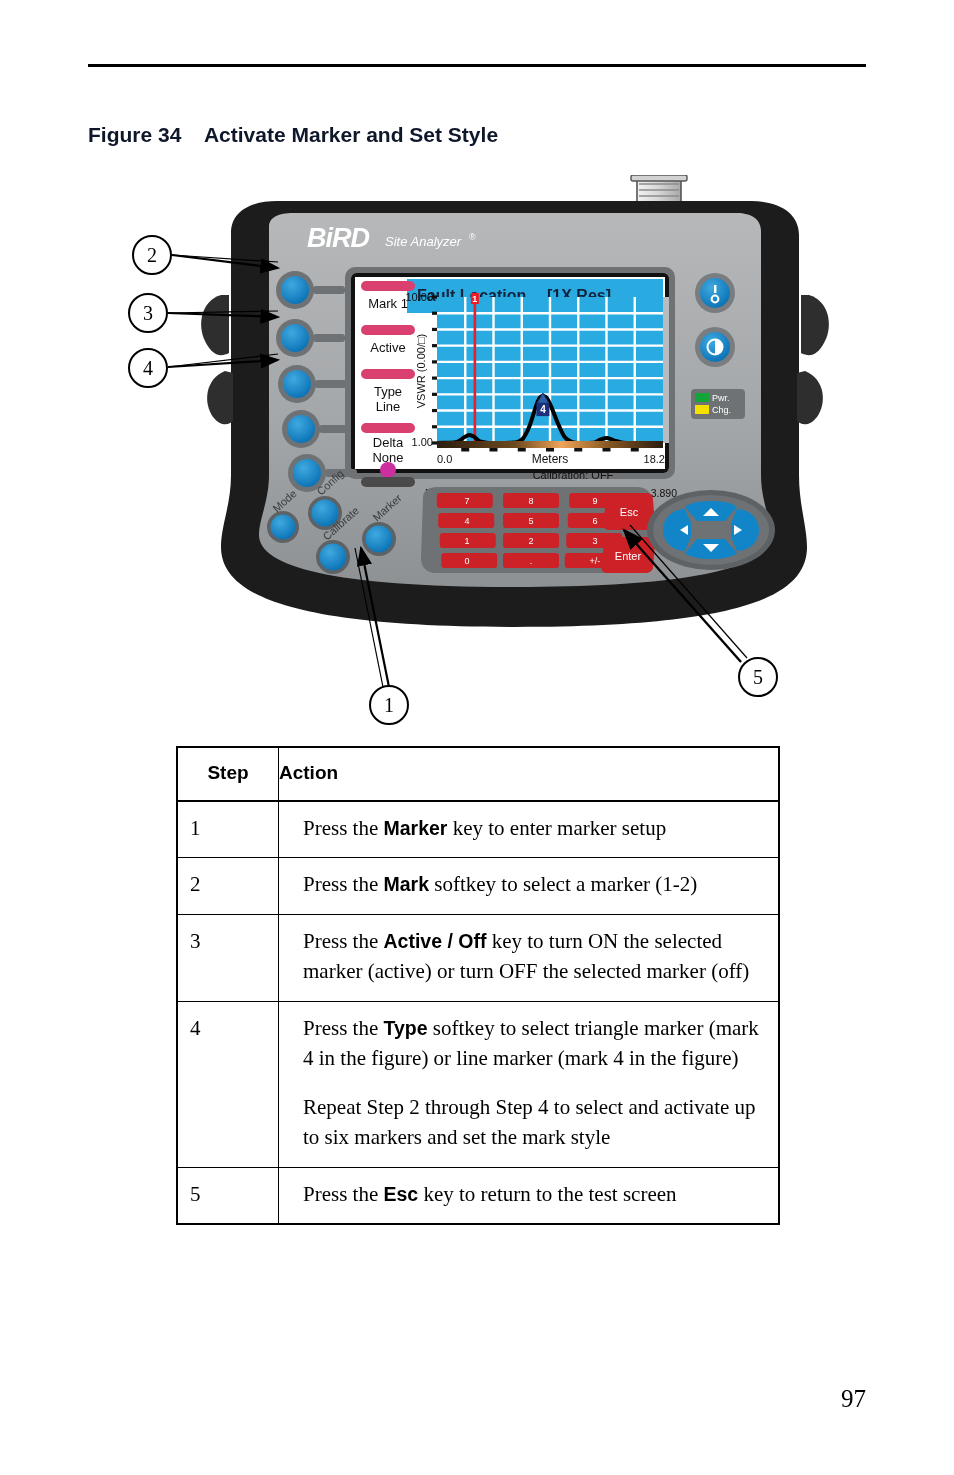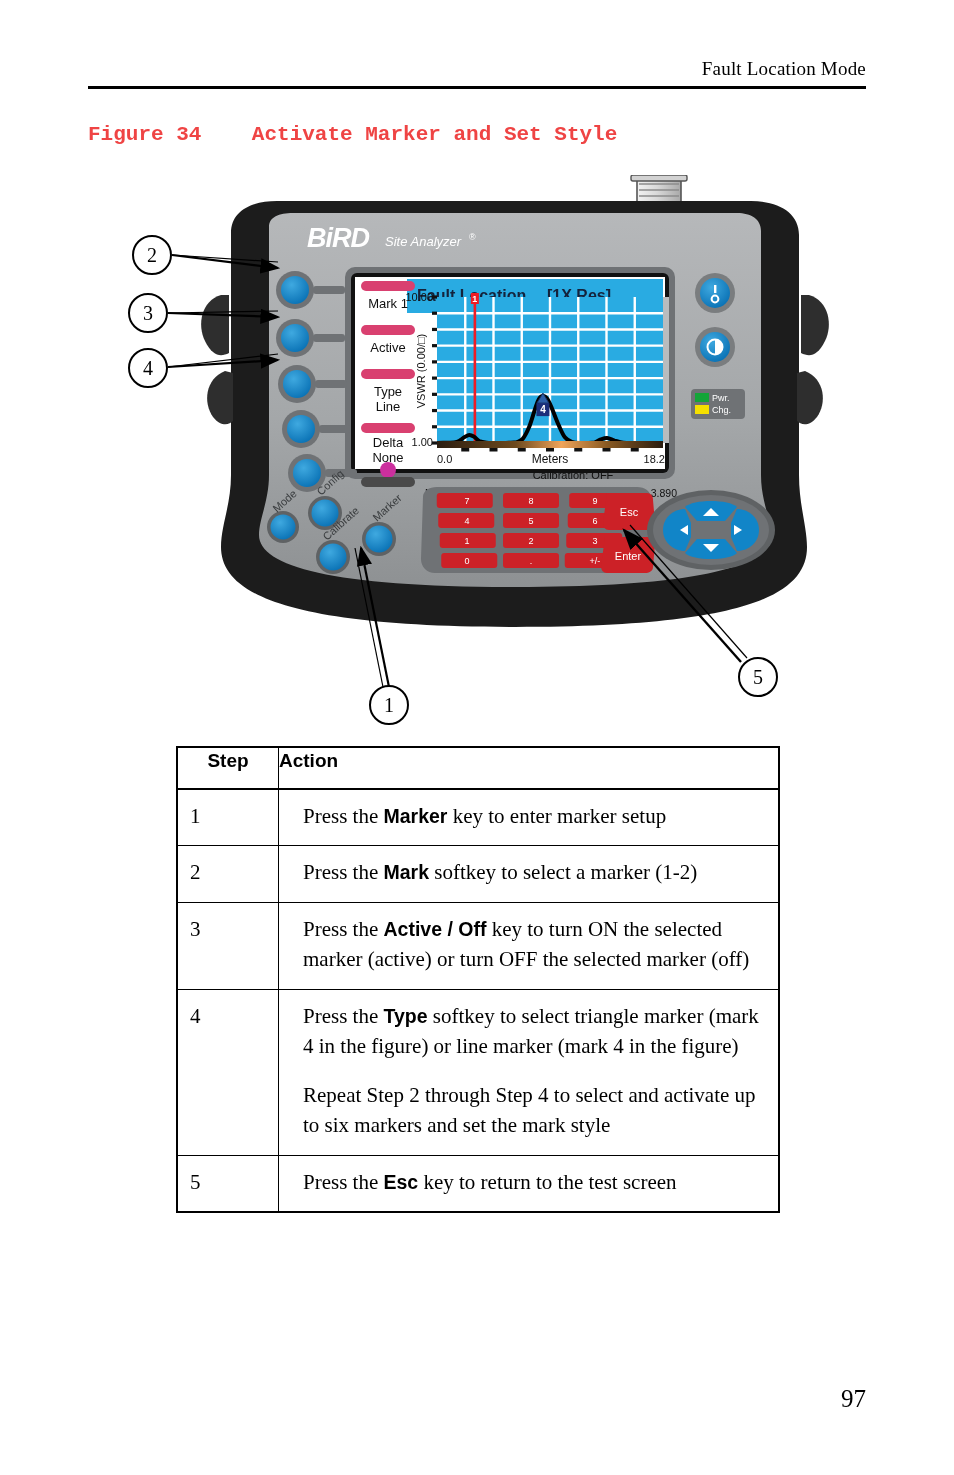--- a/index.html
+++ b/index.html
@@ -8,59 +8,58 @@
     font-family:"Liberation Serif",serif;position:relative;overflow:hidden;
   }
   .page{position:absolute;inset:0;}
 
   
   .hdr{position:absolute;left:88px;top:58px;width:778px;}
   .hdr-text{text-align:right;font-family:"Liberation Serif",serif;font-size:19px;color:#000;letter-spacing:.2px;}
   .hdr-rule{margin-top:6px;border-bottom:3px solid #000;}
 
   
-  .fig-title{position:absolute;left:88px;top:123px;font-family:Liberation Mono, monospace;
-             font-weight:bold;font-size:21px;color:#ef4444;white-space:pre;}
+  .fig-title{position:absolute;left:88px;top:123px;font-family:Liberation Sans, sans-serif;
+             font-weight:bold;font-size:21px;color:#0f172a;white-space:pre;}
 
   
   .figure{position:absolute;left:0;top:150px;width:954px;height:580px;}
 
   
   .callout{position:absolute;width:36px;height:36px;border-radius:50%;border:2px solid #000;
            background:#fff;display:flex;align-items:center;justify-content:center;
            font-family:"Liberation Serif",serif;font-size:20px;color:#000;z-index:30;}
 
   svg.leaders{position:absolute;left:0;top:0;width:954px;height:580px;z-index:20;pointer-events:none;}
 
   
   .device{position:absolute;left:185px;top:25px;width:660px;height:500px;z-index:10;}
 
   
   .tbl{position:absolute;left:176px;top:746px;width:604px;border:2px solid #000;border-collapse:collapse;}
   .tbl td,.tbl th{border:1px solid #000;vertical-align:top;}
-  .tbl thead th{border-bottom:2px solid #000;padding:2px 0 16px;
+  .tbl thead th{border-bottom:2px solid #000;padding:14px 0 16px;
                 font-family:"Liberation Sans",sans-serif;font-weight:bold;font-size:19px;}
   .c-step{width:100px;text-align:center;}
   .c-action{text-align:left;}
   .tbl tbody td{font-family:"Liberation Serif",serif;font-size:21px;line-height:1.45;color:#000;}
   .td-step{padding:11px 0 14px 12px;text-align:left;}
   .td-action{padding:11px 18px 14px 24px;}
   .td-action b{font-family:"Liberation Sans",sans-serif;font-weight:bold;font-size:19.5px;}
   .gap{height:18px;}
 
   
   .pageno{position:absolute;right:88px;bottom:62px;font-family:"Liberation Serif",serif;font-size:25px;color:#000;}
 </style>
 </head>
 <body>
 
 <div class="page">
 
   <div class="hdr">
-    <div class="hdr-text">Fault Location Mode</div>
     <div class="hdr-rule"></div>
   </div>
 
   <div class="fig-title"><span>Figure 34</span>    <span>Activate Marker and Set Style</span></div>
 
   <div class="figure">
 
     <svg class="leaders" viewBox="0 0 954 580">
       <defs>
         <marker id="ah" markerWidth="9" markerHeight="7" refX="8" refY="3.5" orient="auto">

